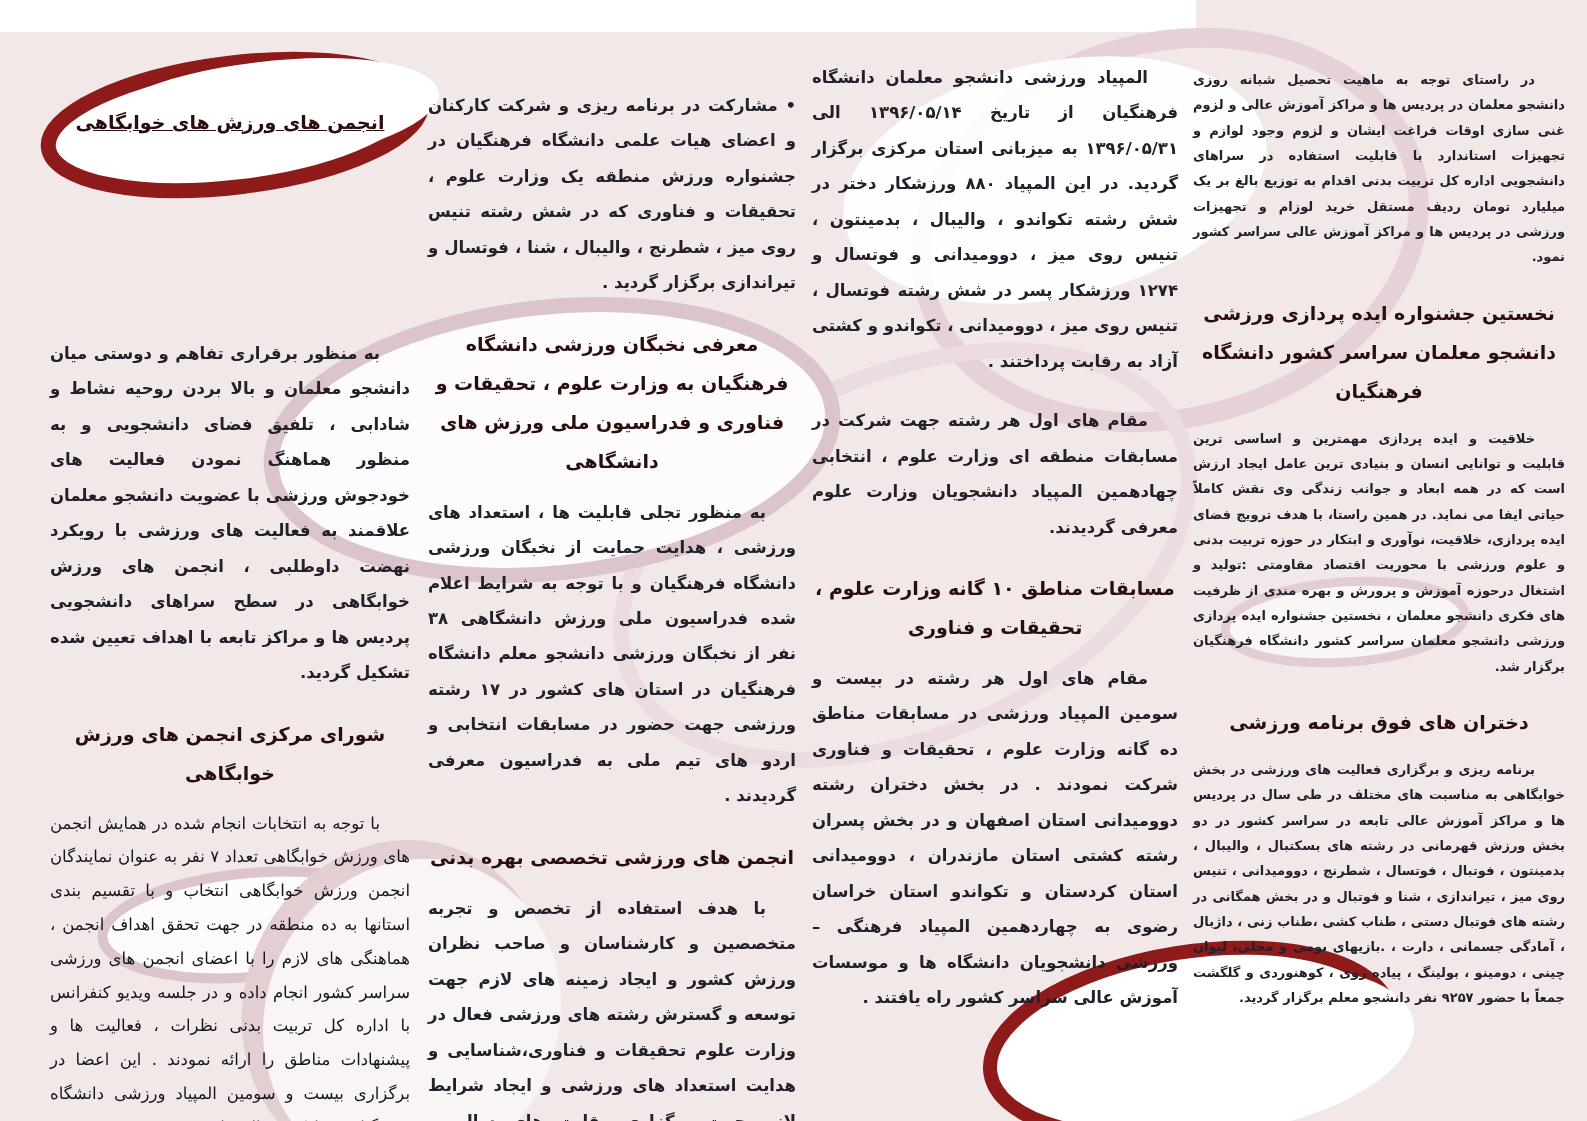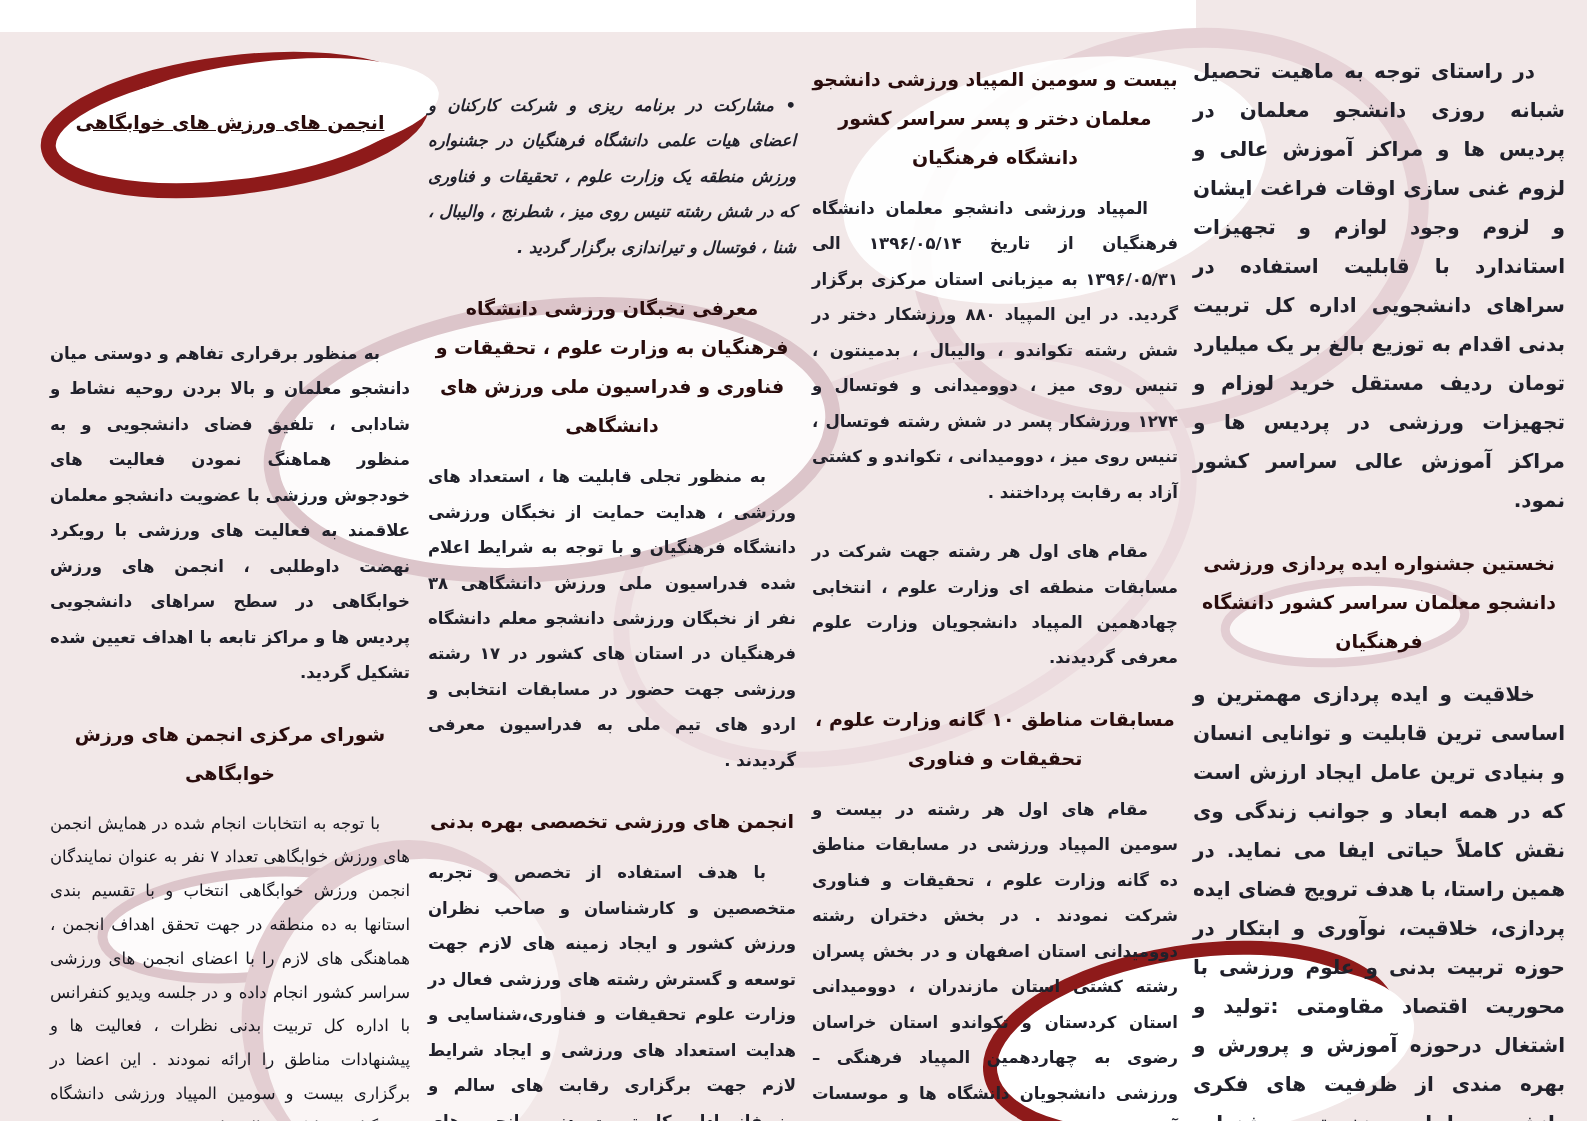--- a/index.html
+++ b/index.html
@@ -23,25 +23,25 @@
   }
   .col p{
     font-size:16.5px;
     font-weight:bold;
     color:#21212b;
     text-align:justify;
     line-height:2.15;
     margin:0 0 24px 0;
     text-indent:30px;
   }
-  .p-bullet{text-indent:0 !important;font-style:italic;}
+  .p-bullet{text-indent:0 !important;}
   .section{margin:0 0 18px 0;}
 
   
-  .col-equipment p{line-height:1.95;font-size:20px;}
+  .col-equipment p{line-height:1.95;font-size:13px;margin-top:15px;}
 
   
   .crest-head{
     height:112px;
     display:flex;align-items:center;justify-content:center;
     margin-bottom:158px;
   }
   .crest-head h2{margin:0;text-decoration:underline;}
   .p-serif{
     font-family:"DejaVu Serif", serif !important;
@@ -113,21 +113,20 @@
       <p>خلاقیت و ایده پردازی مهمترین و اساسی ترین قابلیت و توانایی انسان و بنیادی ترین عامل ایجاد ارزش است که در همه ابعاد و جوانب زندگی وی نقش کاملاً حیاتی ایفا می نماید. در همین راستا، با هدف ترویج فضای ایده پردازی، خلاقیت، نوآوری و ابتکار در حوزه تربیت بدنی و علوم ورزشی با محوریت اقتصاد مقاومتی :تولید و اشتغال درحوزه آموزش و پرورش و بهره مندی از ظرفیت های فکری دانشجو معلمان ، نخستین جشنواره ایده پردازی ورزشی دانشجو معلمان سراسر کشور دانشگاه فرهنگیان برگزار شد.</p>
     </div>
     <div class="section">
       <h2>دختران های فوق برنامه ورزشی</h2>
       <p>برنامه ریزی و برگزاری فعالیت های ورزشی در بخش خوابگاهی به مناسبت های مختلف در طی سال در پردیس ها و مراکز آموزش عالی تابعه در سراسر کشور در دو بخش ورزش قهرمانی در رشته های بسکتبال ، والیبال ، بدمینتون ، فوتبال ، فوتسال ، شطرنج ، دوومیدانی ، تنیس روی میز ، تیراندازی ، شنا و فوتبال و در بخش همگانی در رشته های فوتبال دستی ، طناب کشی ،طناب زنی ، داژبال ، آمادگی جسمانی ، دارت ، .بازیهای بومی و محلی، لیوان چینی ، دومینو ، بولینگ ، پیاده روی ، کوهنوردی و گلگشت جمعاً با حضور ۹۲۵۷ نفر دانشجو معلم برگزار گردید.</p>
     </div>
   </div>
 
   <div class="col" style="left:812px;top:60px;width:366px;">
     <div class="section">
-      <h2>بیست و سومین المپیاد ورزشی دانشجو معلمان دختر و پسر سراسر کشور دانشگاه فرهنگیان</h2>
       <p>المپیاد ورزشی دانشجو معلمان دانشگاه فرهنگیان از تاریخ ۱۳۹۶/۰۵/۱۴ الی ۱۳۹۶/۰۵/۳۱ به میزبانی استان مرکزی برگزار گردید. در این المپیاد ۸۸۰ ورزشکار دختر در شش رشته تکواندو ، والیبال ، بدمینتون ، تنیس روی میز ، دوومیدانی و فوتسال و ۱۲۷۴ ورزشکار پسر در شش رشته فوتسال ، تنیس روی میز ، دوومیدانی ، تکواندو و کشتی آزاد به رقابت پرداختند .</p>
       <p>مقام های اول هر رشته جهت شرکت در مسابقات منطقه ای وزارت علوم ، انتخابی چهادهمین المپیاد دانشجویان وزارت علوم معرفی گردیدند.</p>
     </div>
     <div class="section">
       <h2>مسابقات مناطق ۱۰ گانه وزارت علوم ، تحقیقات و فناوری</h2>
       <p>مقام های اول هر رشته در بیست و سومین المپیاد ورزشی در مسابقات مناطق ده گانه وزارت علوم ، تحقیقات و فناوری شرکت نمودند . در بخش دختران رشته دوومیدانی استان اصفهان و در بخش پسران رشته کشتی استان مازندران ، دوومیدانی استان کردستان و تکواندو استان خراسان رضوی به چهاردهمین المپیاد فرهنگی – ورزشی دانشجویان دانشگاه ها و موسسات آموزش عالی سراسر کشور راه یافتند .</p>
     </div>
 
   </div>
 

